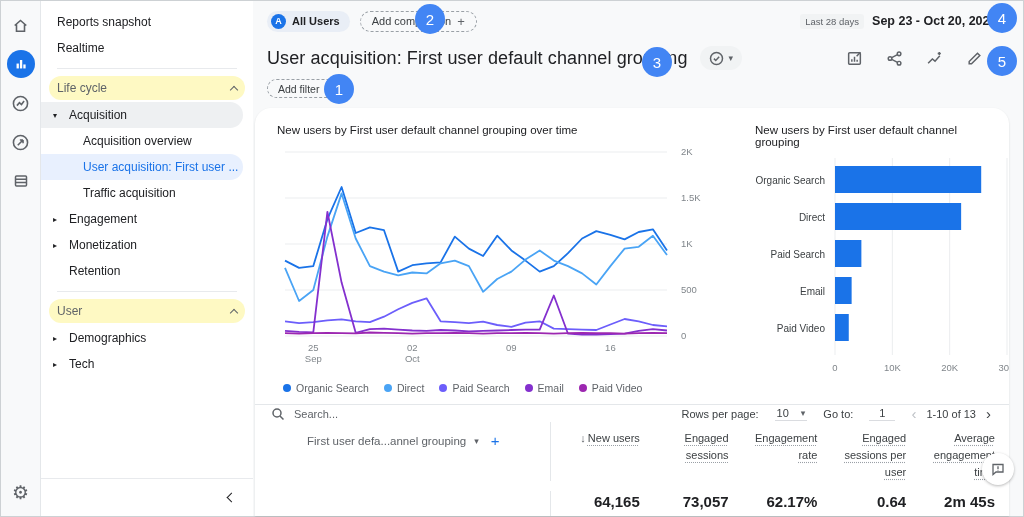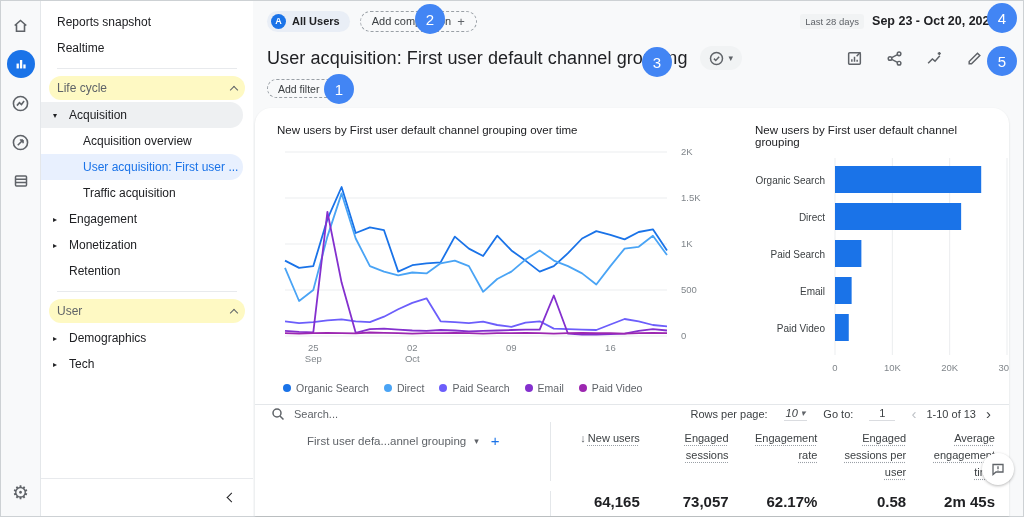--- a/index.html
+++ b/index.html
@@ -75,21 +75,21 @@
 
   
   .table-toolbar { border-top:1px solid #e4e7ea; margin-top:4px; height:34px;
     display:flex; align-items:center; padding:0 18px 0 16px; }
   .search { display:flex; align-items:center; gap:9px; flex:1; }
   .search svg { stroke:#5f6368; fill:none; stroke-width:1.5; }
   .search input { border:none; outline:none; font-size:11px; color:#202124; width:200px; background:transparent;
     font-family:"Liberation Sans", sans-serif; }
   .search input::placeholder { color:#5f6368; }
   .tb-right { display:flex; align-items:center; gap:16px; font-size:11px; color:#3c4043; }
-  .select-ctl { display:flex; align-items:center; gap:3px; border-bottom:1px solid #dadce0; padding:1px 2px;font-style:italic; }
+  .select-ctl { display:flex; align-items:center; gap:12px; border-bottom:1px solid #dadce0; padding:1px 2px; }
   .goto-val { border-bottom:1px solid #dadce0; padding:0 10px 1px 10px; }
   .pager { display:flex; align-items:center; gap:10px; }
   .pg-prev { color:#bdc1c6; font-size:15px; }
   .pg-next { color:#3c4043; font-size:15px; }
 
   .table-head { display:flex; }
   .dim-col { width:276px; flex:0 0 276px; padding:10px 10px 0 52px; }
   .dim-select { display:flex; align-items:center; gap:8px; font-size:11.5px; color:#5f6368;text-align:right; }
   .dim-plus { color:#1a73e8; font-size:15px; margin-left:4px; }
   .metrics { flex:1; border-left:1px solid #e4e7ea; display:flex; padding:8px 14px 0 0;margin-left:19px; }
@@ -377,21 +377,21 @@
           <div class="mcol"><span class="hdr">Average engagement time</span></div>
         </div>
       </div>
 
       <div class="totals-row">
         <div class="dim-col"></div>
         <div class="metrics">
           <div class="tval">64,165</div>
           <div class="tval">73,057</div>
           <div class="tval">62.17%</div>
-          <div class="tval">0.58</div>
+          <div class="tval">0.64</div>
           <div class="tval">2m 45s</div>
         </div>
       </div>
     </div>
   </div>
 
   <div class="callout c1">1</div>
   <div class="callout c2">2</div>
   <div class="callout c3">3</div>
   <div class="callout c4">4</div>

